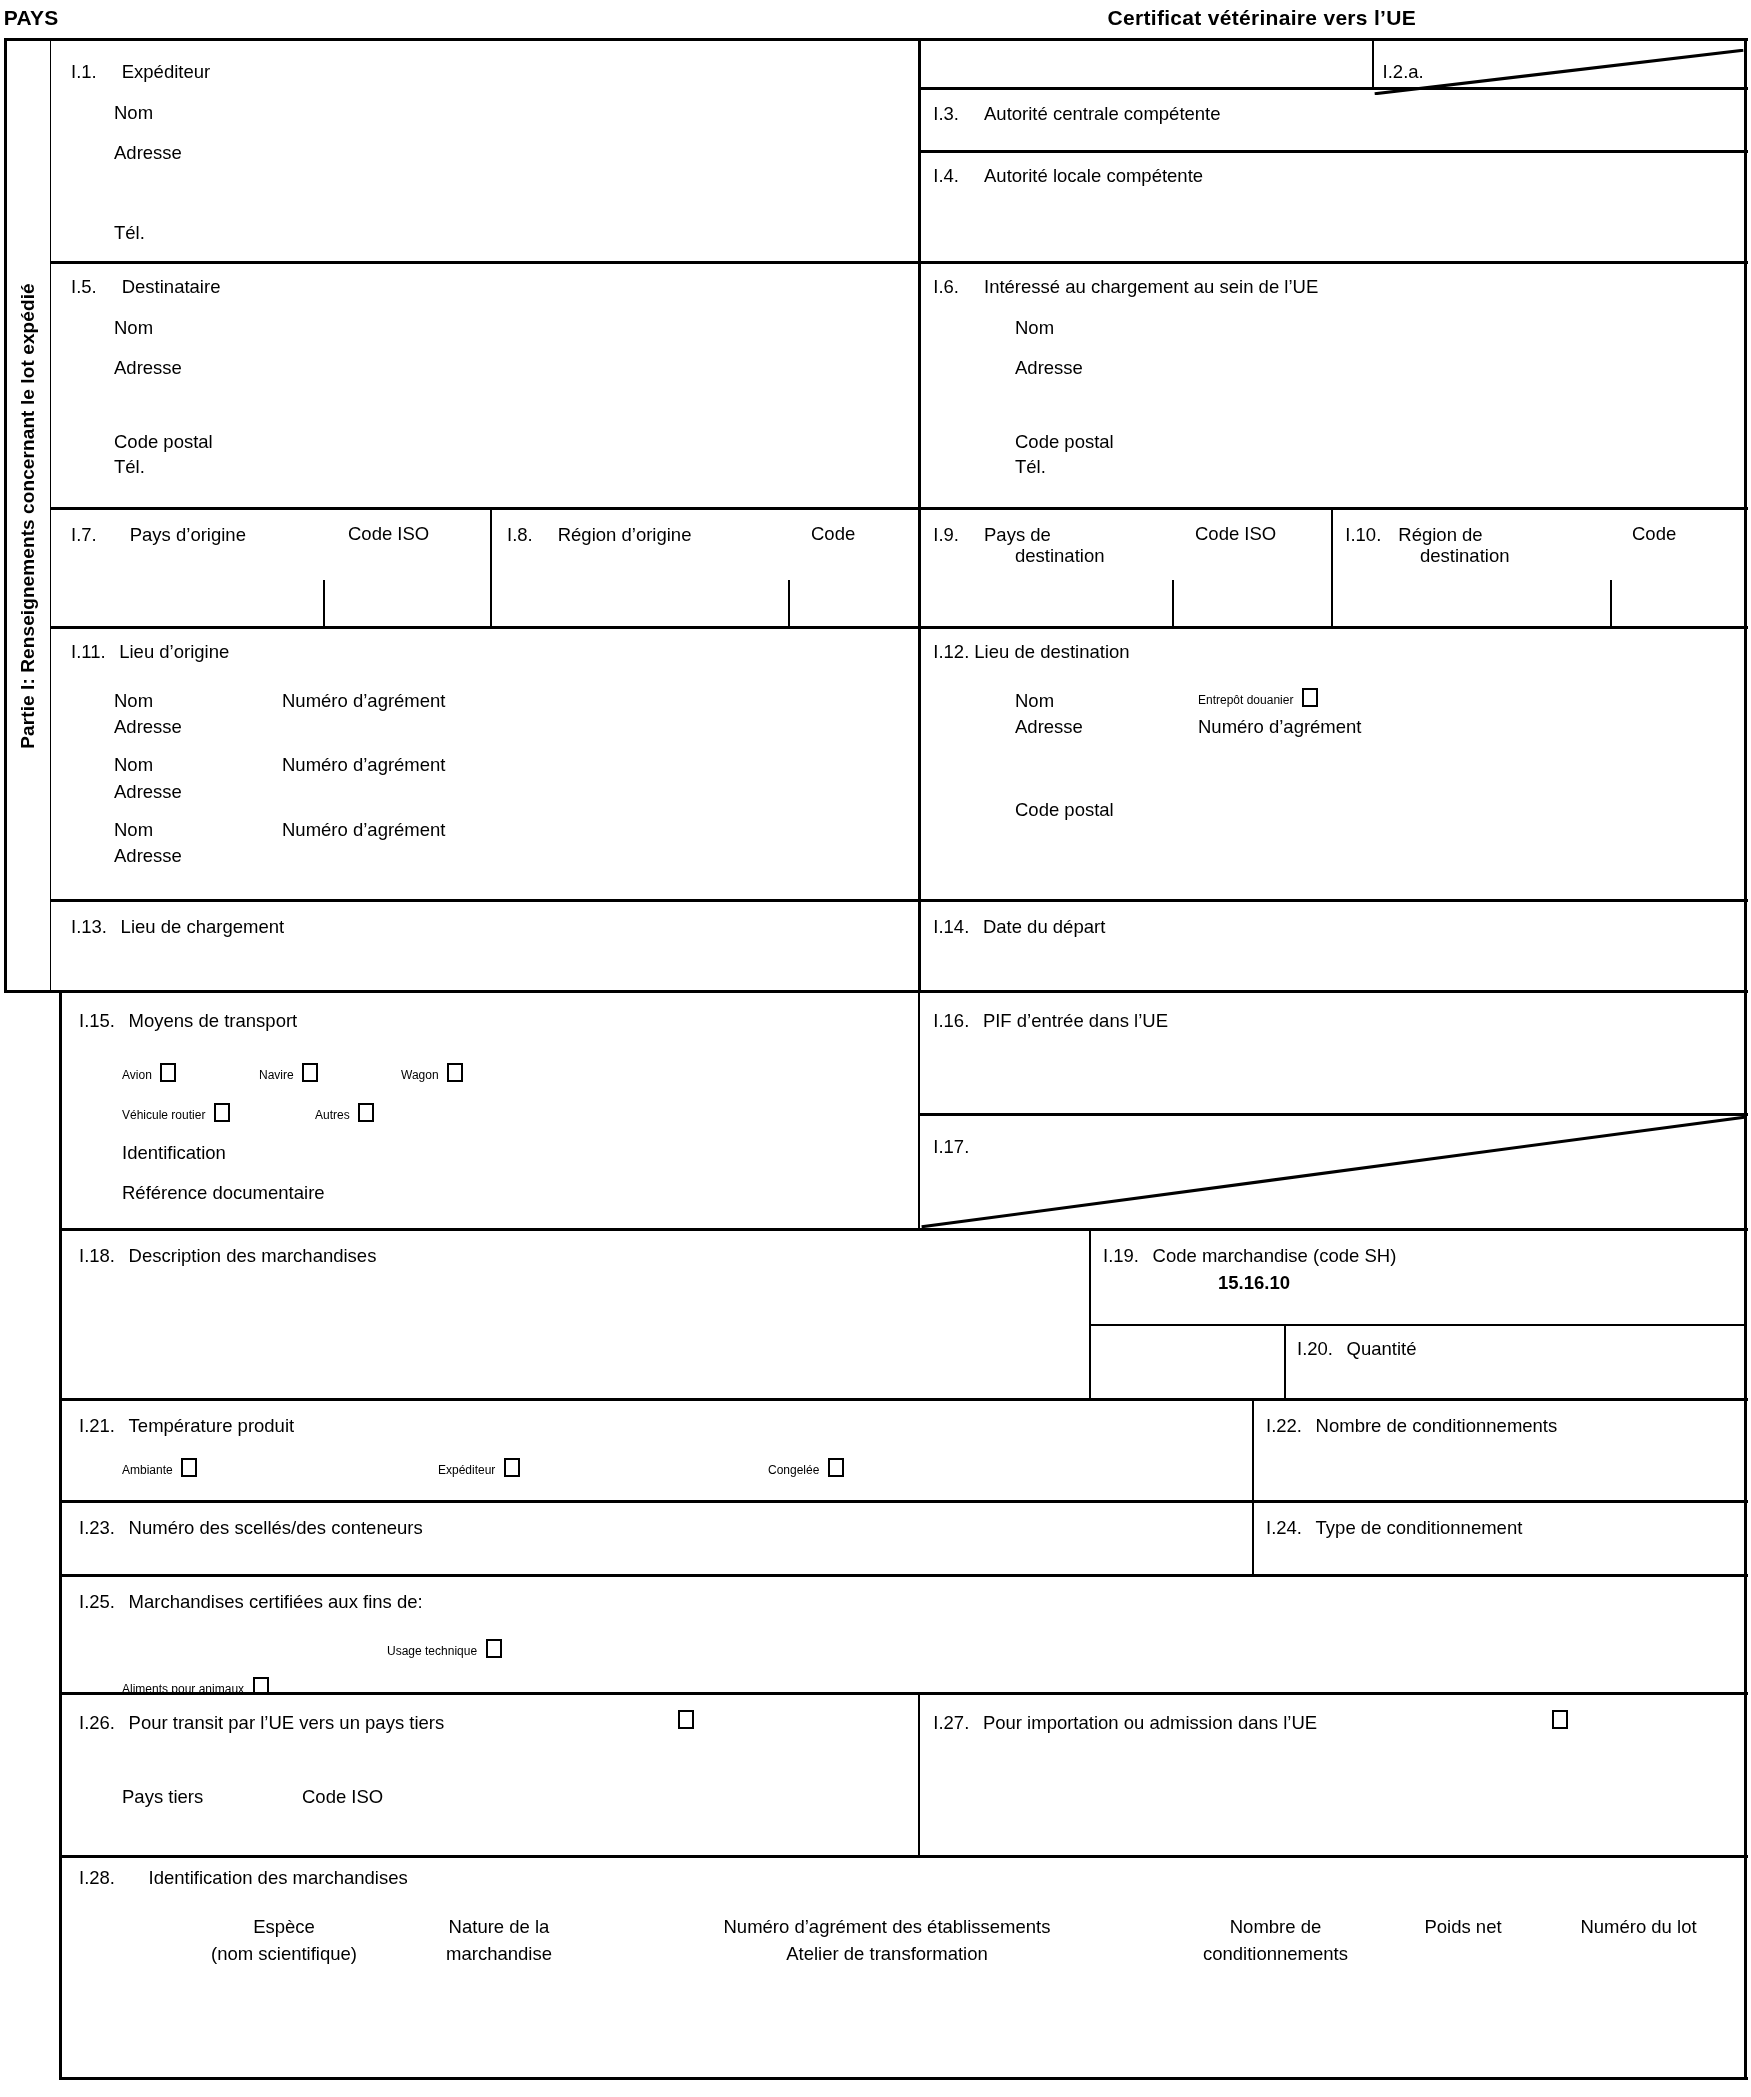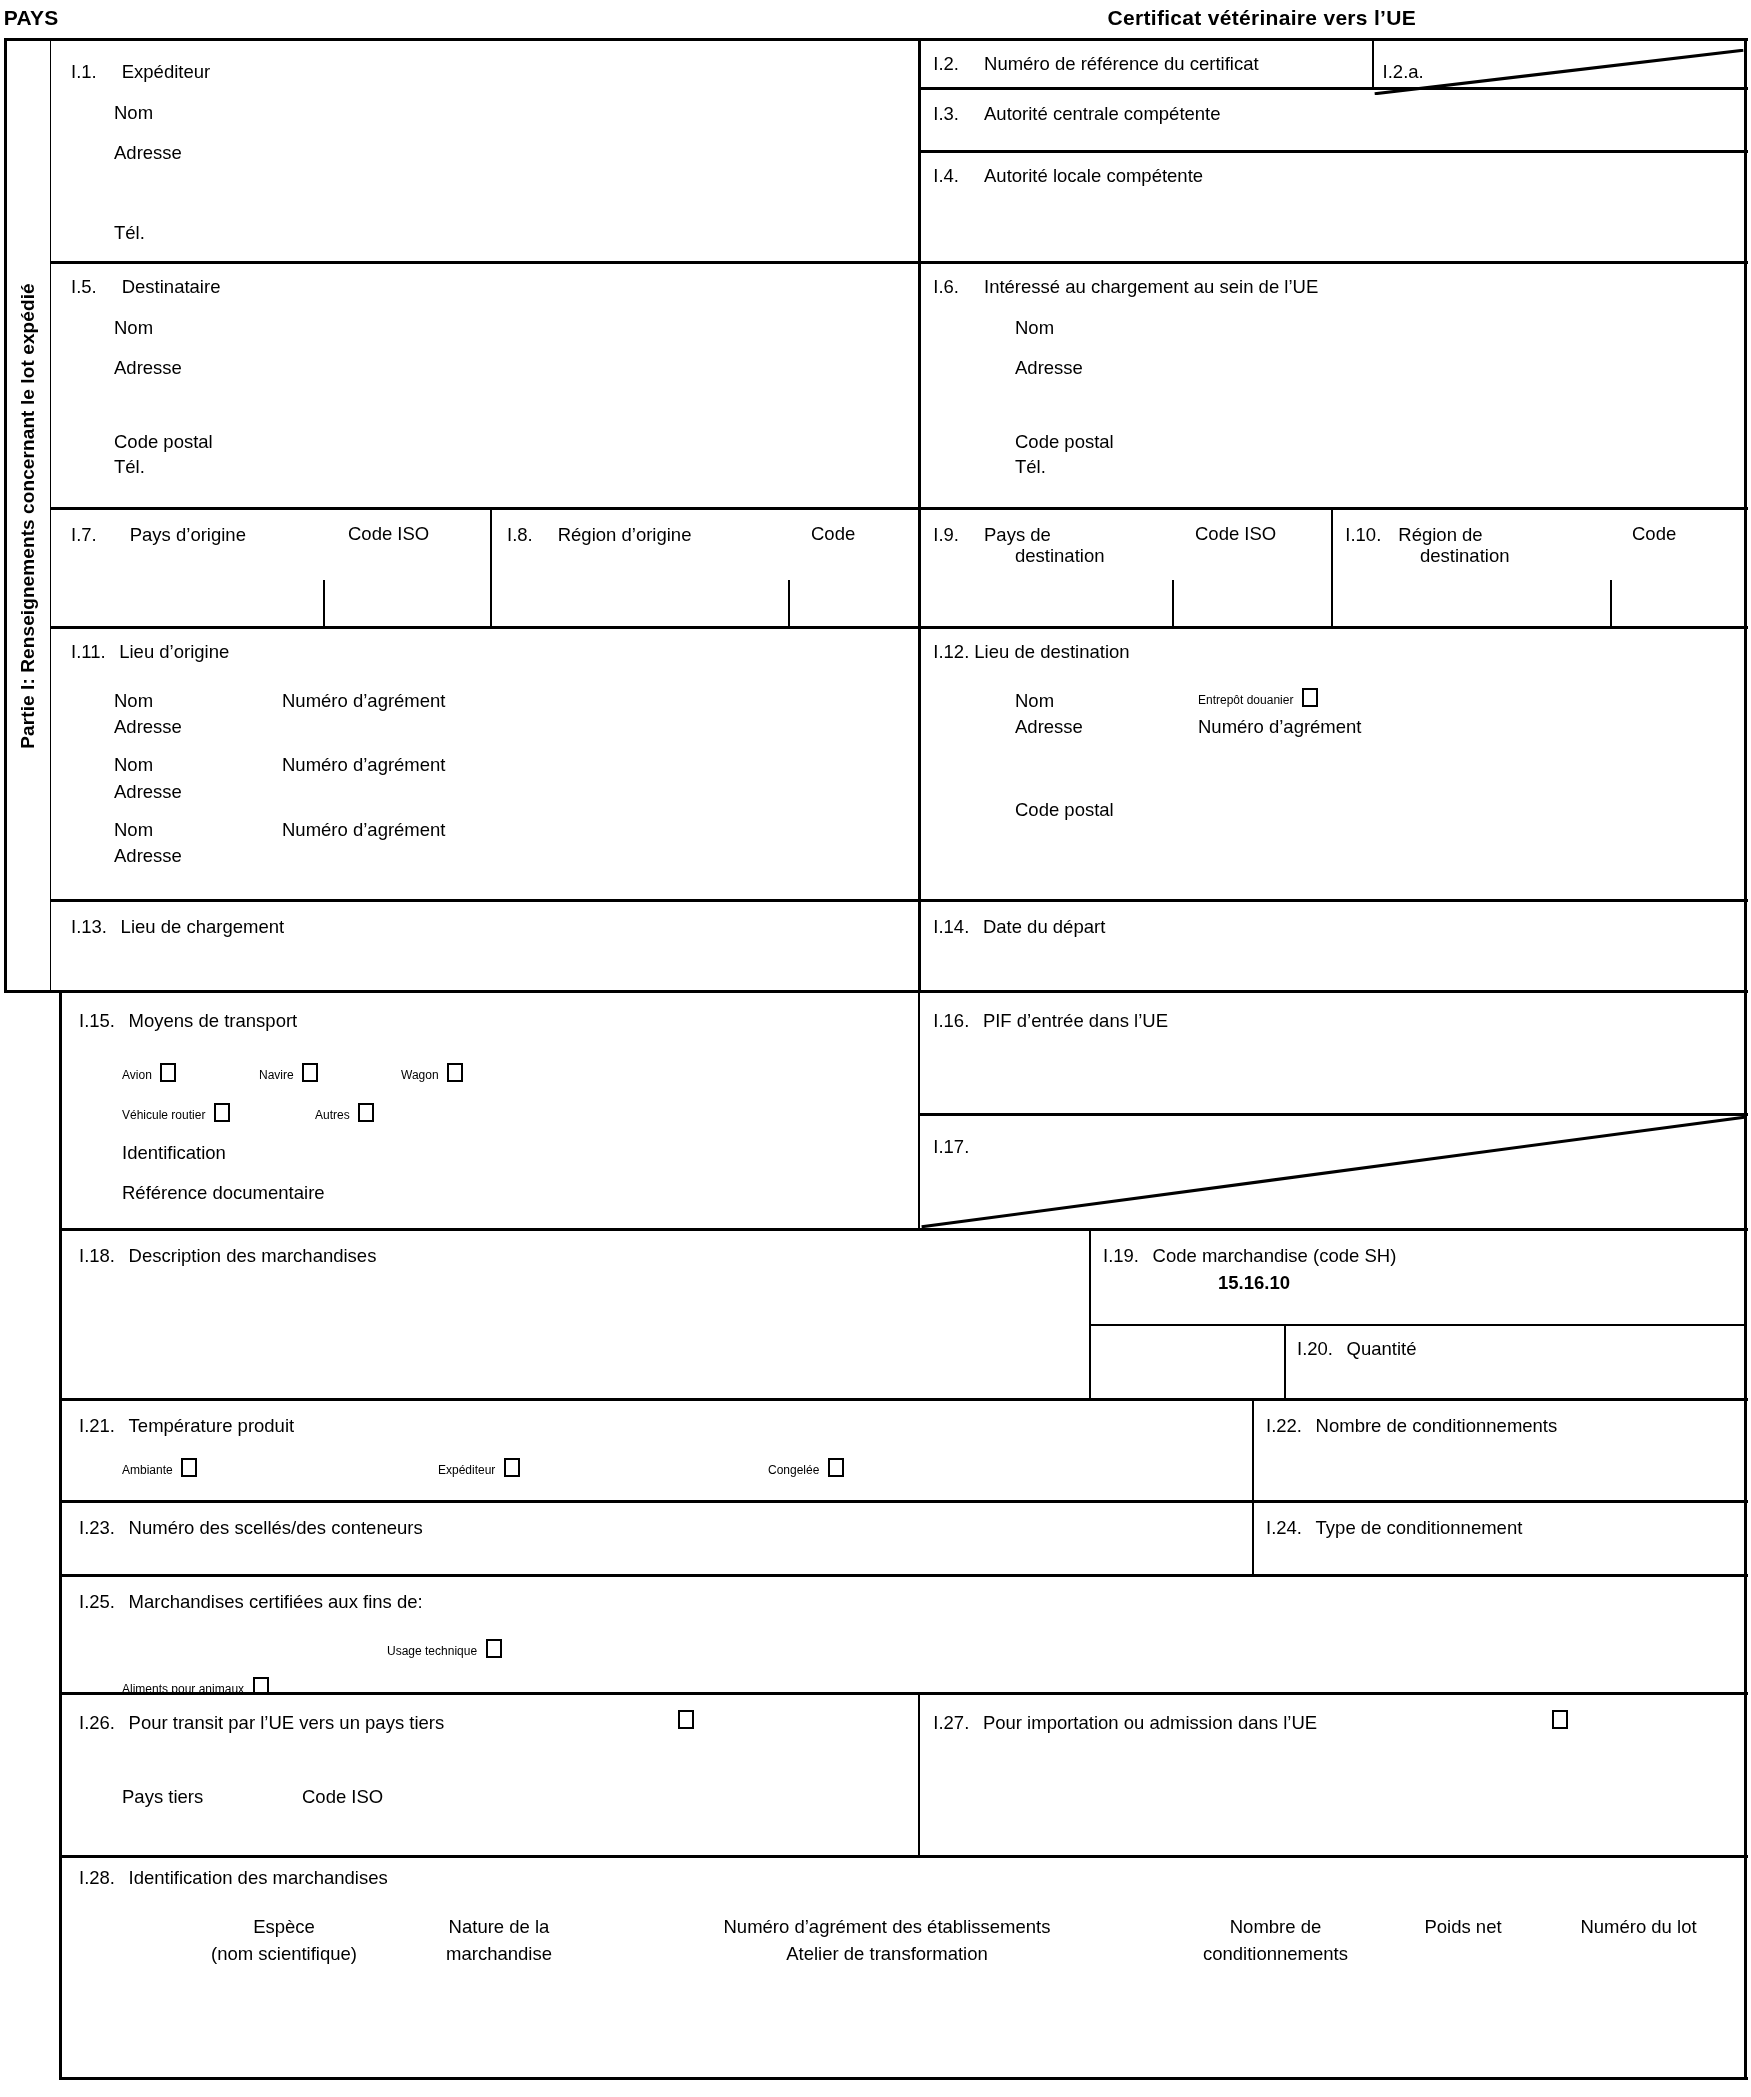--- a/index.html
+++ b/index.html
@@ -134,26 +134,20 @@
   <div class="cell" style="left:54px; top:41px; width:864px; height:220px;">
     <div class="fld" style="left:17px; top:20.3px;">
       <span class="tag">I.1.</span>
       <span class="txt" style="margin-left:25px;">Expéditeur</span>
     </div>
     <div class="lbl" style="left:60px; top:62px;">Nom</div>
     <div class="lbl" style="left:60px; top:102px;">Adresse</div>
     <div class="lbl" style="left:60px; top:182px;">Tél.</div>
   </div>
 
-  <div class="cell" style="left:921px; top:41px; width:452px; height:41px;">
-    <div class="fld" style="left:12.3px; top:12.3px;">
-      <span class="tag">I.2.</span>
-      <span class="txt" style="margin-left:25px;">Numéro de référence du certificat</span>
-    </div>
-  </div>
 
   <div class="vline thin" style="left:1372px; top:41px; height:46px;"></div>
 
   <div class="cell" style="left:1374px; top:41px; width:370px; height:46px;margin-top:8px;">
     <div class="fld" style="left:8.6px; top:12.3px;">
       <span class="tag">I.2.a.</span>
     </div>
     <div class="diag" style="left:0; top:0; width:370px; height:46px;">
       <svg width="370" height="46" viewBox="0 0 601 75">
           <line x1="0" y1="73" x2="601" y2="2" stroke="#000" stroke-width="5"></line>
@@ -434,21 +428,21 @@
   <div class="cell" style="left:921px; top:1695px; width:824px; height:158px;">
     <div class="fld" style="left:12.3px; top:17px;">
       <span class="tag">I.27.</span>
       <span class="txt" style="margin-left:13.6px;">Pour importation ou admission dans l’UE</span>
     </div>
     <span class="cbx" style="position:absolute; left:631px; top:15.4px;"></span>
   </div>
   <div class="hline" style="left:59px; top:1855px; width:1689px;"></div>
 
   <div class="cell" style="left:62px; top:1858px; width:1683px; height:219px;">
-    <div class="fld" style="left:17px; top:8.6px;">
+    <div class="fld" style="left:17px; top:8.6px;gap:20px;">
       <span class="tag">I.28.</span>
       <span class="txt" style="margin-left:13.6px;">Identification des marchandises</span>
     </div>
 
     <div class="lbl center" style="left:148px; top:59px; width:148px;">Espèce</div>
     <div class="lbl center" style="left:111px; top:86px; width:222px;">(nom scientifique)</div>
 
     <div class="lbl center" style="left:351px; top:59px; width:172px;">Nature de la</div>
     <div class="lbl center" style="left:351px; top:86px; width:172px;">marchandise</div>
 

